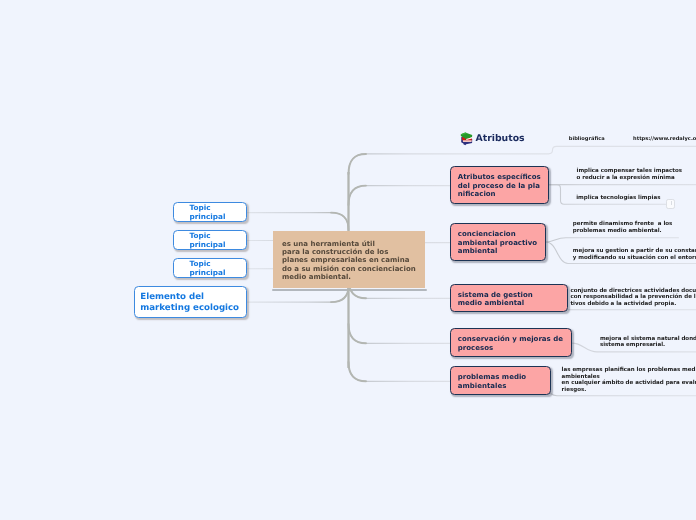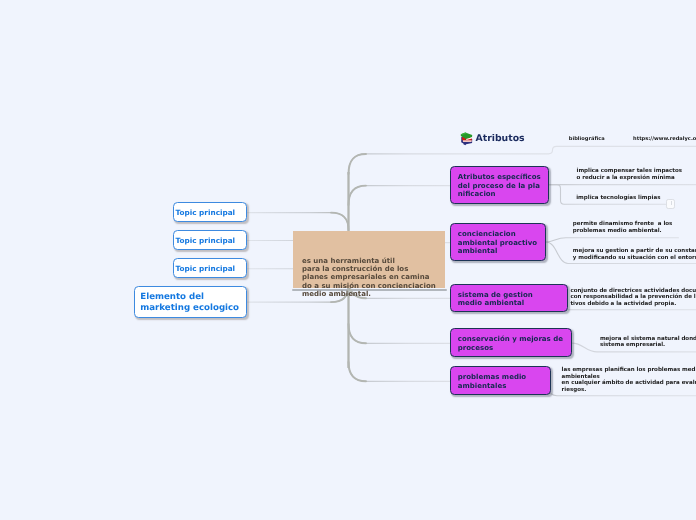--- a/index.html
+++ b/index.html
@@ -7,29 +7,29 @@
        font-family:"DejaVu Sans",sans-serif;position:relative;
        -webkit-font-smoothing:antialiased;text-rendering:geometricPrecision;}
   #canvas{position:absolute;left:0;top:0;width:696px;height:520px;}
   svg.wires{position:absolute;left:0;top:0;width:696px;height:520px;pointer-events:none;}
   .node{position:absolute;box-sizing:border-box;}
 
   
   .topic{background:#ffffff;border:1.6px solid #3d8ae0;border-radius:4.5px;
          color:#1478e0;font-weight:bold;display:flex;align-items:center;
          box-shadow:1.2px 1.4px 1.4px rgba(120,110,105,.40);}
-  .topic span{padding-left:2px;}
+  .topic span{padding-left:16px;}
 
   
   .central{background:#e1c0a1;color:#56493b;font-weight:bold;}
   .central::after{content:"";position:absolute;left:-1.5px;right:-1.5px;bottom:-2.6px;
            height:2px;background:#b2b7bd;border-radius:1px;z-index:-1;}
 
   
-  .green{background:#d946ef;border:1.6px solid #1c3455;border-radius:4.5px;
+  .green{background:#fca5a5;border:1.6px solid #1c3455;border-radius:4.5px;
          color:#14294f;font-weight:bold;
          box-shadow:1.6px 1.8px 1.4px rgba(95,100,115,.45);}
 
   .note{position:absolute;color:#1a1a1a;font-weight:bold;line-height:6.7px;white-space:pre;}
   .ml{white-space:pre;display:block;}
   .central{display:block;}
   .central .ml{padding:5px 0 0 9px;line-height:8.2px;}
   .green{display:flex;align-items:center;}
   .green .ml{padding-left:6.8px;line-height:8.4px;position:relative;top:1px;}
   .topic.central-topic{display:flex;align-items:center;}
@@ -119,21 +119,21 @@
     <span>Topic principal</span>
   </div>
   <div class="node topic" style="left:172.5px;top:258.4px;width:74.5px;height:19.7px;font-size:7.3px;">
     <span>Topic principal</span>
   </div>
   <div class="node topic central-topic" style="left:133.5px;top:286.3px;width:113.5px;height:31.5px;font-size:8.65px;">
     <span class="ml">Elemento del
 marketing ecologico</span>
   </div>
 
-  <div class="node central" style="left:273px;top:231px;width:152px;height:57px;font-size:7px;padding-top:21px;margin-left:20px;">
+  <div class="node central" style="left:273px;top:231px;width:152px;height:57px;font-size:7px;padding-top:4px;">
     <span class="ml">es una herramienta útil
 para la construcción de los
 planes empresariales en camina
 do a su misión con concienciacion
 medio ambiental.</span>
   </div>
 
   <div class="ref-row" style="left:460px;top:131px;width:90px;height:16px;">
     <span class="books">
       <svg width="15" height="16" viewBox="0 0 15 16">

